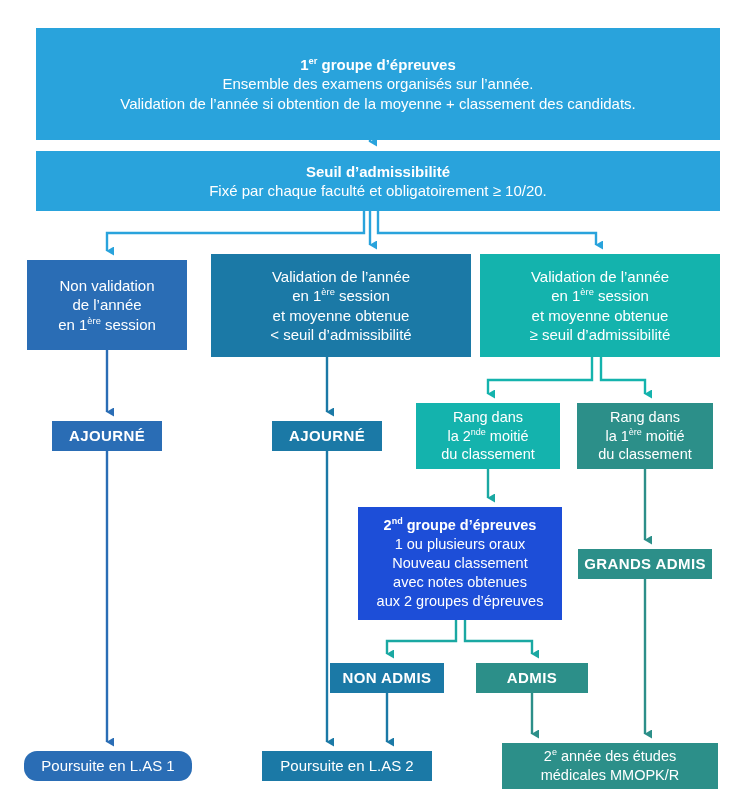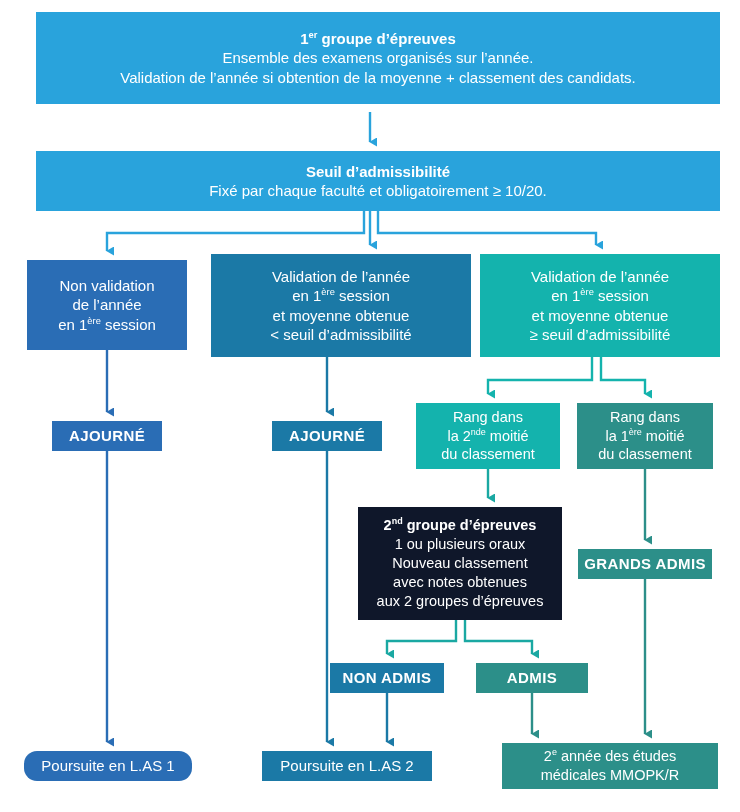--- a/index.html
+++ b/index.html
@@ -22,29 +22,29 @@
     padding:4px 8px;
   }
   .box .ln{display:block;white-space:nowrap;}
 
   
   .c-lightblue{background:#29a3dc;}
   .c-royal    {background:#2a6db5;align-items:center;}
   .c-steel    {background:#1b79a6;}
   .c-teal     {background:#14b3ad;}
   .c-darkteal {background:#2c8f89;}
-  .c-midteal  {background:#0f172a;}
+  .c-midteal  {background:#1d4ed8;}
 
   
   .hdr{font-weight:bold;}
   .caps{font-weight:bold;letter-spacing:.4px;}
   sup{font-size:.62em;vertical-align:super;line-height:0;}
 
   
-  #b-groupe1   {left:36px;  top:12px;  width:684px; height:92px;  font-size:15px;text-align:right;}
+  #b-groupe1   {left:36px;  top:28px;  width:684px; height:112px;  font-size:15px;text-align:right;}
   #b-seuil     {left:36px;  top:151px; width:684px; height:60px;  font-size:15px;}
   #b-nonvalid  {left:27px;  top:260px; width:160px; height:90px;  font-size:15px;}
   #b-valid-inf {left:211px; top:254px; width:260px; height:103px; font-size:15px;}
   #b-valid-sup {left:480px; top:254px; width:240px; height:103px; font-size:15px;}
   #b-rang2     {left:416px; top:403px; width:144px; height:66px;  font-size:14.5px;}
   #b-rang1     {left:577px; top:403px; width:136px; height:66px;  font-size:14.5px;}
   #b-ajourne1  {left:52px;  top:421px; width:110px; height:30px;  font-size:15px;}
   #b-ajourne2  {left:272px; top:421px; width:110px; height:30px;  font-size:15px;}
   #b-groupe2   {left:358px; top:507px; width:204px; height:113px; font-size:14.5px;}
   #b-grands    {left:578px; top:549px; width:134px; height:30px;  font-size:15px;justify-content:center;}

